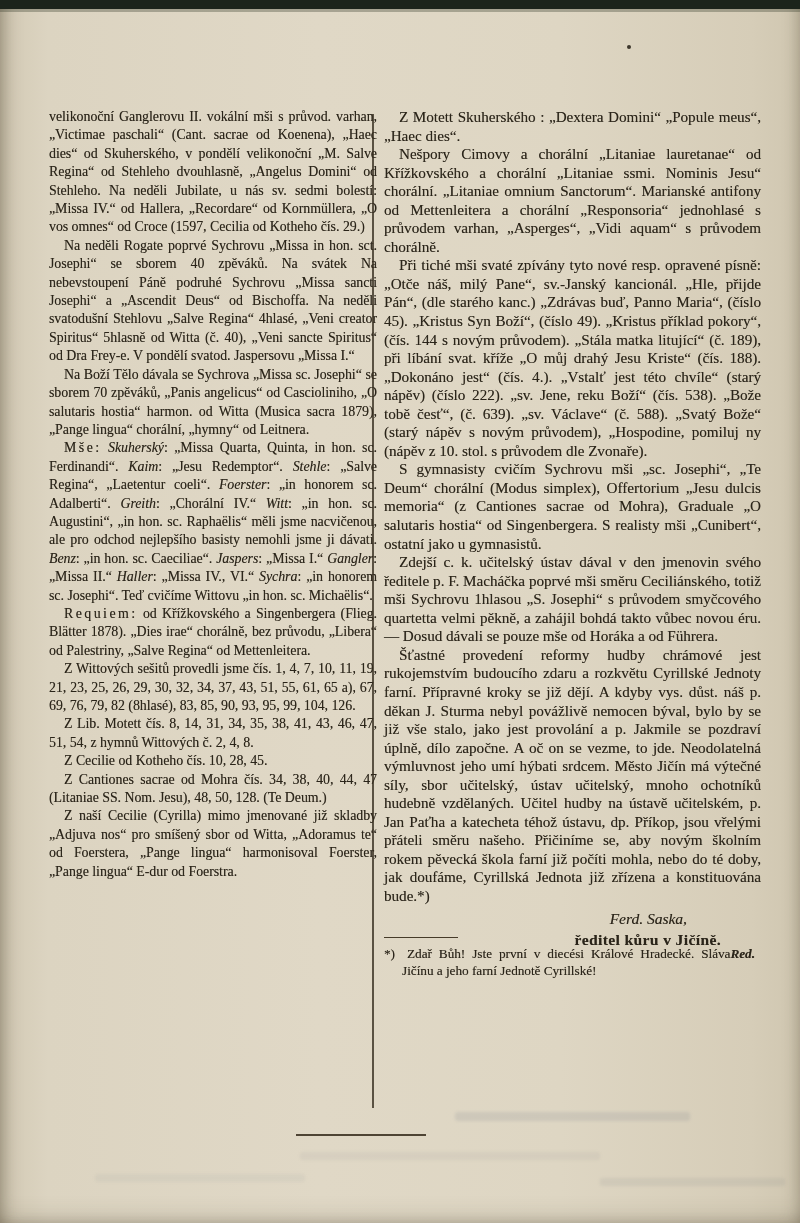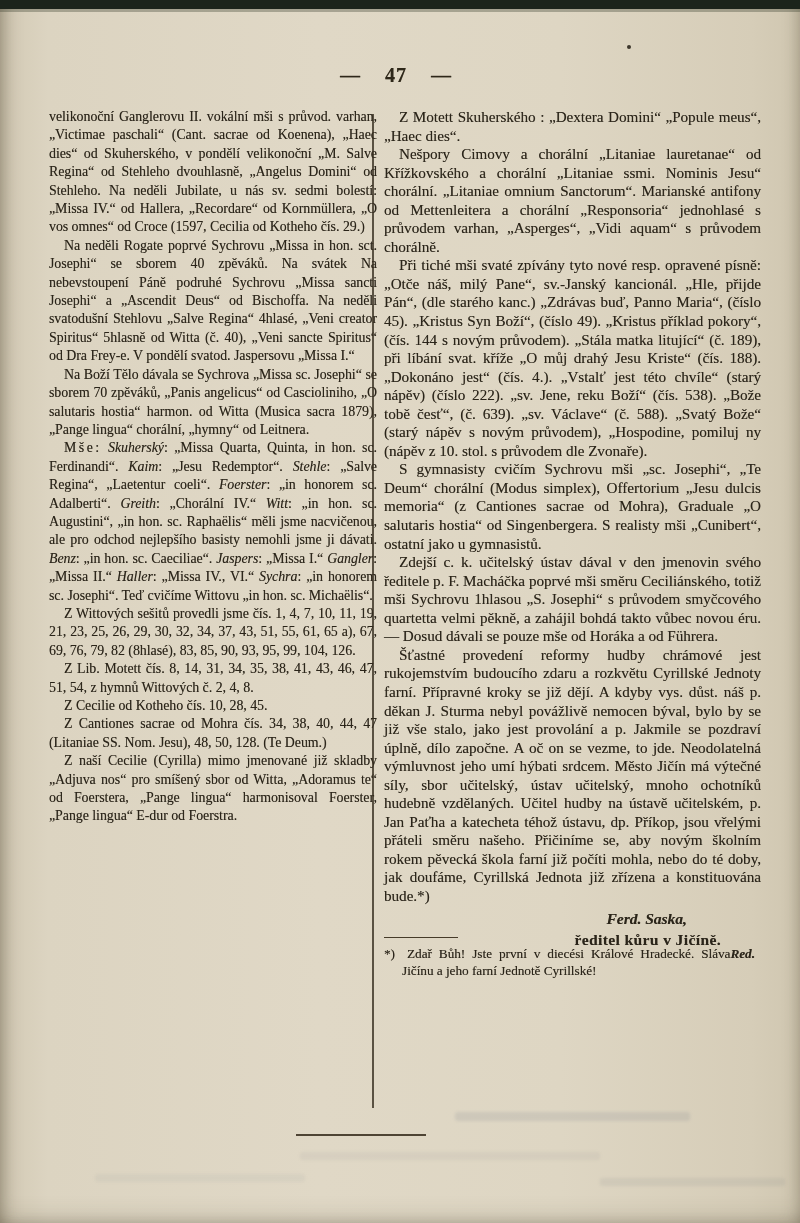--- a/index.html
+++ b/index.html
@@ -21,21 +21,21 @@
   }
   .col{position:absolute;top:108px;text-align:justify;}
   .col.left{left:49px;width:328px;font-size:13.8px;line-height:18.4px;}
   .col.right{left:384px;width:377px;font-size:15.1px;line-height:18.55px;}
   .divider{position:absolute;left:372px;top:114px;width:1.5px;height:994px;background:rgba(52,44,30,.78);}
   p.para{margin:0;}
   p.para.indent{text-indent:15px;}
   .it{font-style:italic;}
   .spaced{letter-spacing:2.5px;}
   .signature{margin-top:3px;}
-  .sig-name{text-align:right;padding-right:74px;font-style:italic;font-weight:bold;font-size:15.5px;line-height:20px;}
+  .sig-name{text-align:right;padding-right:74px;font-style:italic;font-weight:normal;font-size:15.5px;line-height:20px;}
   .sig-title{text-align:right;padding-right:40px;font-weight:bold;font-size:15.5px;line-height:21px;letter-spacing:.4px;}
   .fn-rule{width:74px;border-top:1.3px solid #463b29;margin:-13px 0 7px 0;}
   .footnote{font-size:13.2px;line-height:17.6px;text-align:justify;padding-left:18px;}
   .fn-marker{margin-left:-18px;padding-right:5px;}
   .fn-sig{float:right;font-style:italic;font-weight:bold;padding-right:6px;}
   .bottom-rule{position:absolute;left:296px;top:1134px;width:130px;height:1.5px;background:#4e4434;}
   .speck{position:absolute;left:627px;top:45px;width:4px;height:4px;border-radius:50%;background:#3c362b;}
   .ghost{position:absolute;filter:blur(1.6px);border-radius:3px;}
   .ghost.g1{left:455px;top:1112px;width:235px;height:9px;background:rgba(95,100,122,.13);}
   .ghost.g2{left:600px;top:1178px;width:185px;height:8px;background:rgba(90,95,115,.09);}
@@ -45,27 +45,27 @@
   .col, .footnote, .page-number, .signature { text-shadow: 0.2px 0.2px 0 rgba(42,36,25,.45); }
 </style>
 </head>
 <body>
 
 <div class="page" style="--ink: #2a2419; --band: #1c241b;">
   <div class="top-band"></div>
   <div class="top-band-fade"></div>
   <div class="speck"></div>
 
-  <div class="page-number">— 47 —</div>
 
   <div class="col left" id="col-left">
       <p class="para"><span>velikonoční Ganglerovu II. vokální mši s průvod. varhan, „Victimae paschali“ (Cant. sacrae od Koenena), „Haec dies“ od Skuherského, v pondělí velikonoční „M. Salve Regina“ od Stehleho dvouhlasně, „Angelus Domini“ od Stehleho. Na neděli Jubilate, u nás sv. sedmi bolestí: „Missa IV.“ od Hallera, „Recordare“ od Kornmüllera, „O vos omnes“ od Croce (1597, Cecilia od Kotheho čís. 29.)</span></p>
       <p class="para indent"><span>Na neděli Rogate poprvé Sychrovu „Missa in hon. sct. Josephi“ se sborem 40 zpěváků. Na svátek Na nebevstoupení Páně podruhé Sychrovu „Missa sancti Josephi“ a „Ascendit Deus“ od Bischoffa. Na neděli svatodušní Stehlovu „Salve Regina“ 4hlasé, „Veni creator Spiritus“ 5hlasně od Witta (č. 40), „Veni sancte Spiritus“ od Dra Frey-e. V pondělí svatod. Jaspersovu „Missa I.“</span></p>
       <p class="para indent"><span>Na Boží Tělo dávala se Sychrova „Missa sc. Josephi“ se sborem 70 zpěváků, „Panis angelicus“ od Cascioliniho, „O salutaris hostia“ harmon. od Witta (Musica sacra 1879), „Pange lingua“ chorální, „hymny“ od Leitnera.</span></p>
       <p class="para indent"><span class="spaced">Mše:</span><span> </span><span class="it">Skuherský</span><span>: „Missa Quarta, Quinta, in hon. sc. Ferdinandi“. </span><span class="it">Kaim</span><span>: „Jesu Redemptor“. </span><span class="it">Stehle</span><span>: „Salve Regina“, „Laetentur coeli“. </span><span class="it">Foerster</span><span>: „in honorem sc. Adalberti“. </span><span class="it">Greith</span><span>: „Chorální IV.“ </span><span class="it">Witt</span><span>: „in hon. sc. Augustini“, „in hon. sc. Raphaëlis“ měli jsme nacvičenou, ale pro odchod nejlepšího basisty nemohli jsme ji dávati. </span><span class="it">Benz</span><span>: „in hon. sc. Caeciliae“. </span><span class="it">Jaspers</span><span>: „Missa I.“ </span><span class="it">Gangler</span><span>: „Missa II.“ </span><span class="it">Haller</span><span>: „Missa IV., VI.“ </span><span class="it">Sychra</span><span>: „in honorem sc. Josephi“. Teď cvičíme Wittovu „in hon. sc. Michaëlis“.</span></p>
+      <p class="para indent"><span class="spaced">Requiem:</span><span> od Křížkovského a Singenbergera (Flieg. Blätter 1878). „Dies irae“ chorálně, bez průvodu, „Libera“ od Palestriny, „Salve Regina“ od Mettenleitera.</span></p>
       <p class="para indent"><span>Z Wittových sešitů provedli jsme čís. 1, 4, 7, 10, 11, 19, 21, 23, 25, 26, 29, 30, 32, 34, 37, 43, 51, 55, 61, 65 a), 67, 69, 76, 79, 82 (8hlasé), 83, 85, 90, 93, 95, 99, 104, 126.</span></p>
       <p class="para indent"><span>Z Lib. Motett čís. 8, 14, 31, 34, 35, 38, 41, 43, 46, 47, 51, 54, z hymnů Wittových č. 2, 4, 8.</span></p>
       <p class="para indent"><span>Z Cecilie od Kotheho čís. 10, 28, 45.</span></p>
       <p class="para indent"><span>Z Cantiones sacrae od Mohra čís. 34, 38, 40, 44, 47 (Litaniae SS. Nom. Jesu), 48, 50, 128. (Te Deum.)</span></p>
       <p class="para indent"><span>Z naší Cecilie (Cyrilla) mimo jmenované již skladby „Adjuva nos“ pro smíšený sbor od Witta, „Adoramus te“ od Foerstera, „Pange lingua“ harmonisoval Foerster, „Pange lingua“ E-dur od Foerstra.</span></p>
     </div>
 
   <div class="divider"></div>
 
   <div class="col right">

